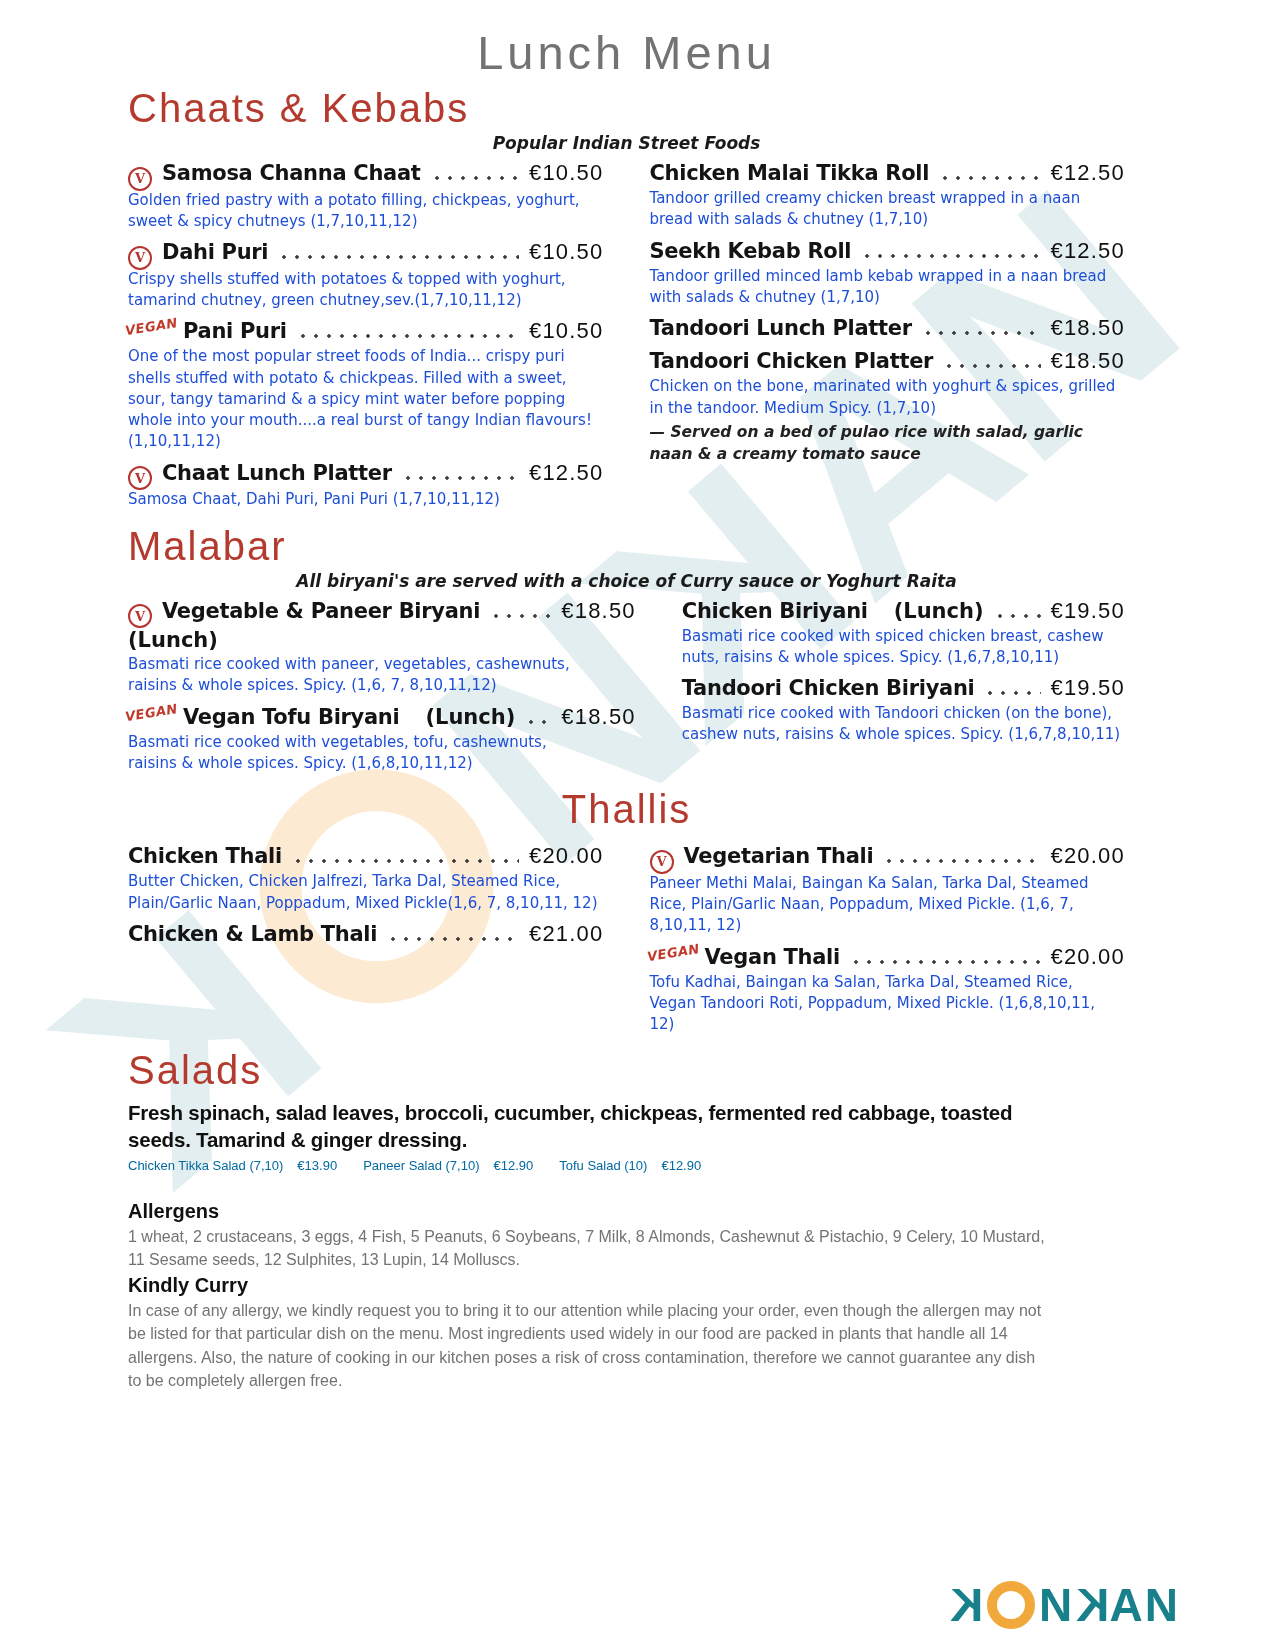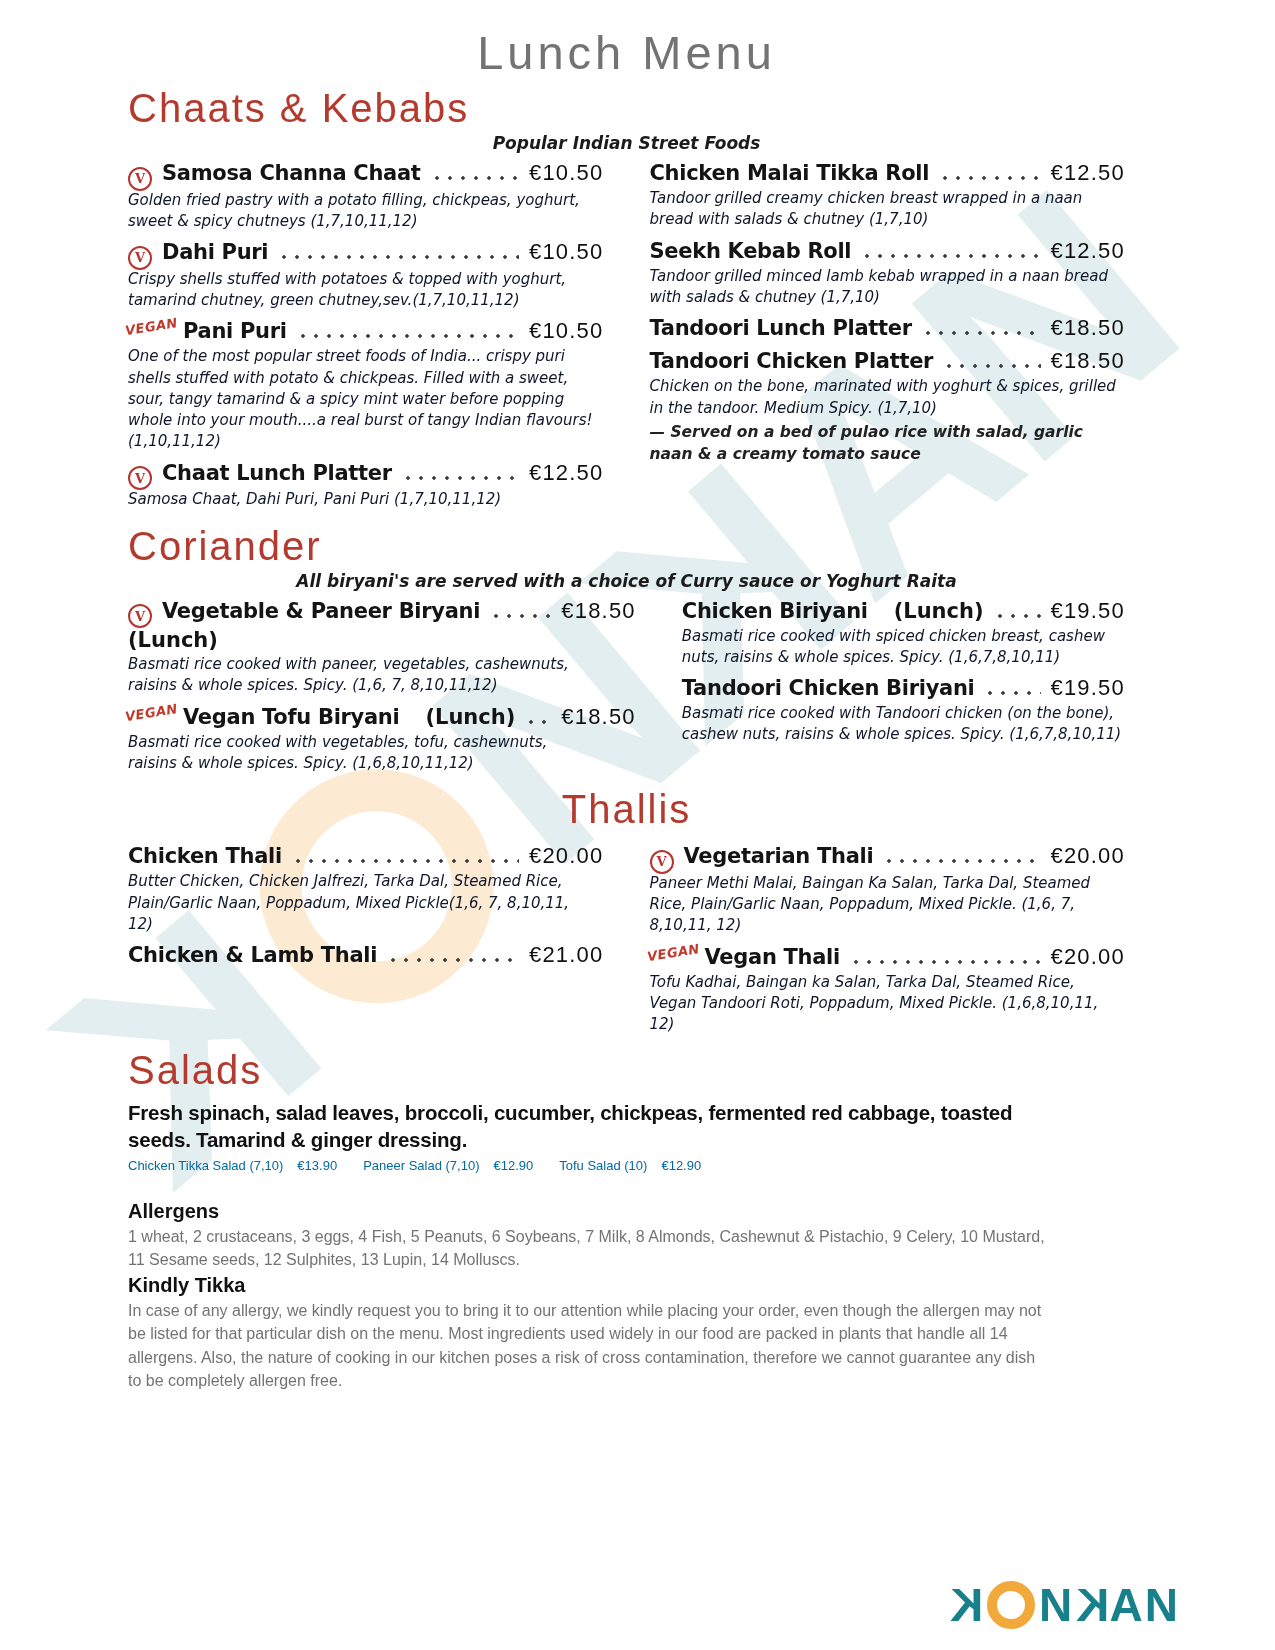--- a/index.html
+++ b/index.html
@@ -28,21 +28,21 @@
   .item{margin:0 0 7px 0;}
   .line{display:flex;align-items:baseline;}
   .nm{font-weight:700;font-size:21px;color:#141414;letter-spacing:-0.3px;white-space:nowrap;}
   .sfx{font-weight:700;font-size:21px;color:#141414;margin-left:26px;white-space:nowrap;}
   .name2{font-weight:700;font-size:21px;color:#141414;margin:3px 0 2px 0;}
   .leader{flex:1 1 auto;min-width:22px;height:4px;margin:0 10px 0 14px;
     background-image:radial-gradient(circle at 2px 2px,#3c3c3c 1.5px,transparent 1.9px);
     background-size:13px 4px;background-repeat:repeat-x;background-position:left bottom;}
   .price{font-family:"Liberation Sans",sans-serif;font-weight:300;font-size:22px;
     letter-spacing:1.2px;color:#101010;white-space:nowrap;}
-  .desc{font-size:15px;line-height:1.42;color:#0f172a;margin:2px 0 3px 0;max-width:470px;font-style:italic;}
+  .desc{font-size:15px;line-height:1.42;color:#1d4ed8;margin:2px 0 3px 0;max-width:470px;}
   .note{font-size:15.5px;font-weight:700;font-style:italic;line-height:1.4;color:#222;margin:2px 0 3px 0;}
 
   .vbadge{display:inline-flex;align-items:center;justify-content:center;flex:0 0 auto;
     width:20px;height:20px;border:2px solid #b5342f;border-radius:50%;
     color:#b5342f;font-family:"DejaVu Serif",serif;font-size:13px;font-weight:700;
     margin-right:10px;transform:translateY(3px);}
   .vegan-tag{flex:0 0 auto;color:#c0392b;font-weight:700;font-style:italic;font-size:13px;
     letter-spacing:0.5px;display:inline-block;transform:rotate(-9deg) translateY(-7px);
     margin:0 4px 0 -2px;}
 
@@ -170,21 +170,21 @@
             </div>
             <p class="desc">Chicken on the bone, marinated with yoghurt &amp; spices, grilled in the tandoor.  Medium Spicy. (1,7,10)</p>
             <p class="note">— Served on a bed of pulao rice with salad, garlic naan &amp; a creamy tomato sauce</p>
           </div>
 
         </div>
       </div>
     </section>
 
     <section>
-      <h2>Coriander</h2>
+      <h2>Malabar</h2>
       <div class="sub">All biryani's are served with a choice of Curry sauce or Yoghurt Raita</div>
       <div class="cols">
         <div class="col">
 
           <div class="item">
             <div class="line">
               <span class="vbadge">
                   <span>V</span>
                 </span>
               <span class="nm">Vegetable &amp; Paneer Biryani</span>
@@ -301,21 +301,21 @@
         </span>
       </div>
     </section>
 
     <section>
       <div class="small-h">Allergens</div>
       <p class="fine">1 wheat, 2 crustaceans, 3 eggs, 4 Fish, 5 Peanuts, 6 Soybeans, 7 Milk, 8 Almonds, Cashewnut &amp; Pistachio, 9 Celery, 10 Mustard, 11 Sesame seeds, 12 Sulphites, 13 Lupin, 14 Molluscs.</p>
     </section>
 
     <section>
-      <div class="small-h tight">Kindly Tikka</div>
+      <div class="small-h tight">Kindly Curry</div>
       <p class="fine">In case of any allergy, we kindly request you to bring it to our attention while placing your order, even though the allergen may not be listed for that particular dish on the menu. Most ingredients used widely in our food are packed in plants that handle all 14 allergens. Also, the nature of cooking in our kitchen poses a risk of cross contamination, therefore we cannot guarantee any dish to be completely allergen free.</p>
     </section>
   </div>
 
   <div class="logo">
     <span class="mirror">K</span>
     <span class="o-ring"></span>
     <span>N</span>
     <span class="mirror">K</span>
     <span>A</span>

